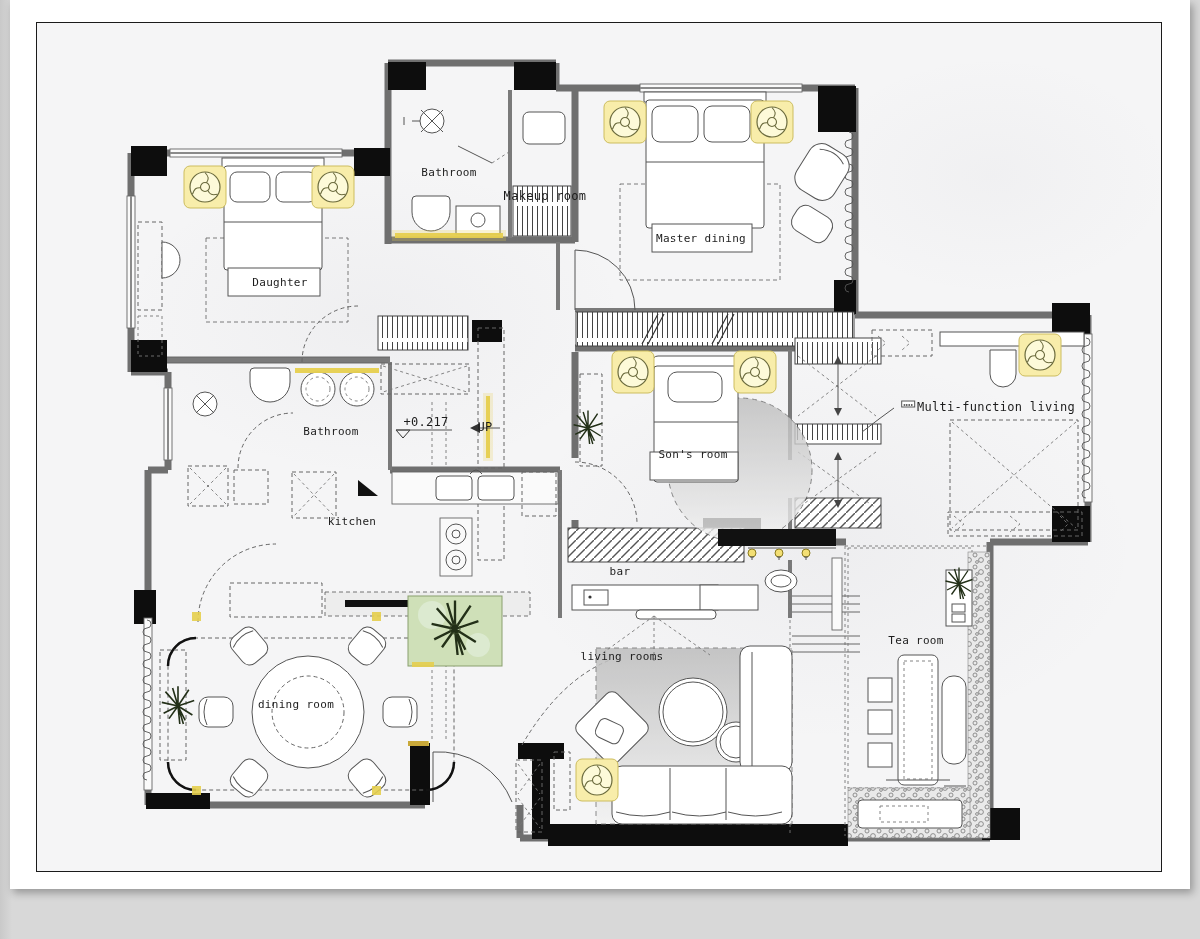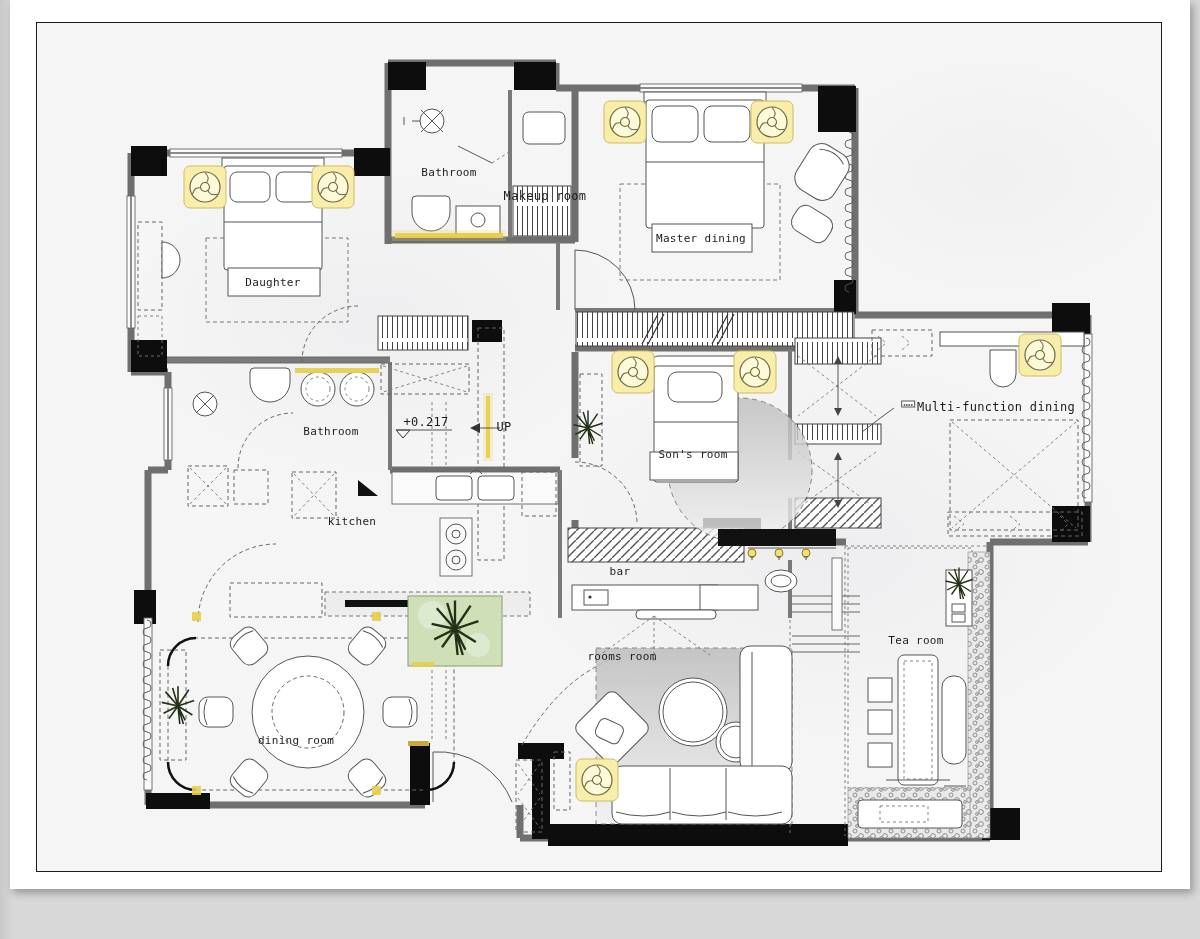--- a/index.html
+++ b/index.html
@@ -380,26 +380,26 @@
       <line x1="472" y1="428" x2="500" y2="428" class="ln"></line>
       <polygon points="470,428 480,423 480,433" fill="#333"></polygon>
       <path class="ln" d="M862,432 Q880,418 894,408" stroke-width=".8"></path>
     </g>
   </svg>
 
   <div class="labels">
     <span class="lbl" style="left:449px;top:172px">Bathroom</span>
     <span class="lbl small" style="left:545px;top:196px">Makeup room</span>
     <span class="lbl" style="left:701px;top:238px">Master dining</span>
-    <span class="lbl" style="left:273px;top:282px">Daughter</span>
+    <span class="lbl" style="left:280px;top:282px">Daughter</span>
     <span class="lbl" style="left:331px;top:431px">Bathroom</span>
     <span class="lbl" style="left:693px;top:454px">Son's room</span>
-    <span class="lbl small" style="left:996px;top:407px">Multi-function dining</span>
+    <span class="lbl small" style="left:996px;top:407px">Multi-function living</span>
     <span class="lbl" style="left:352px;top:521px">kitchen</span>
     <span class="lbl" style="left:620px;top:571px">bar</span>
-    <span class="lbl" style="left:296px;top:740px">dining room</span>
-    <span class="lbl" style="left:622px;top:656px">rooms room</span>
+    <span class="lbl" style="left:296px;top:704px">dining room</span>
+    <span class="lbl" style="left:622px;top:656px">living rooms</span>
     <span class="lbl" style="left:916px;top:640px">Tea room</span>
     <span class="lbl small" style="left:426px;top:422px">+0.217</span>
-    <span class="lbl small" style="left:504px;top:427px">UP</span>
+    <span class="lbl small" style="left:485px;top:427px">UP</span>
     <span class="lbl tiny" style="left:908px;top:404px">▪▪▪▪</span>
   </div>
 </div>
 
 </body></html>

